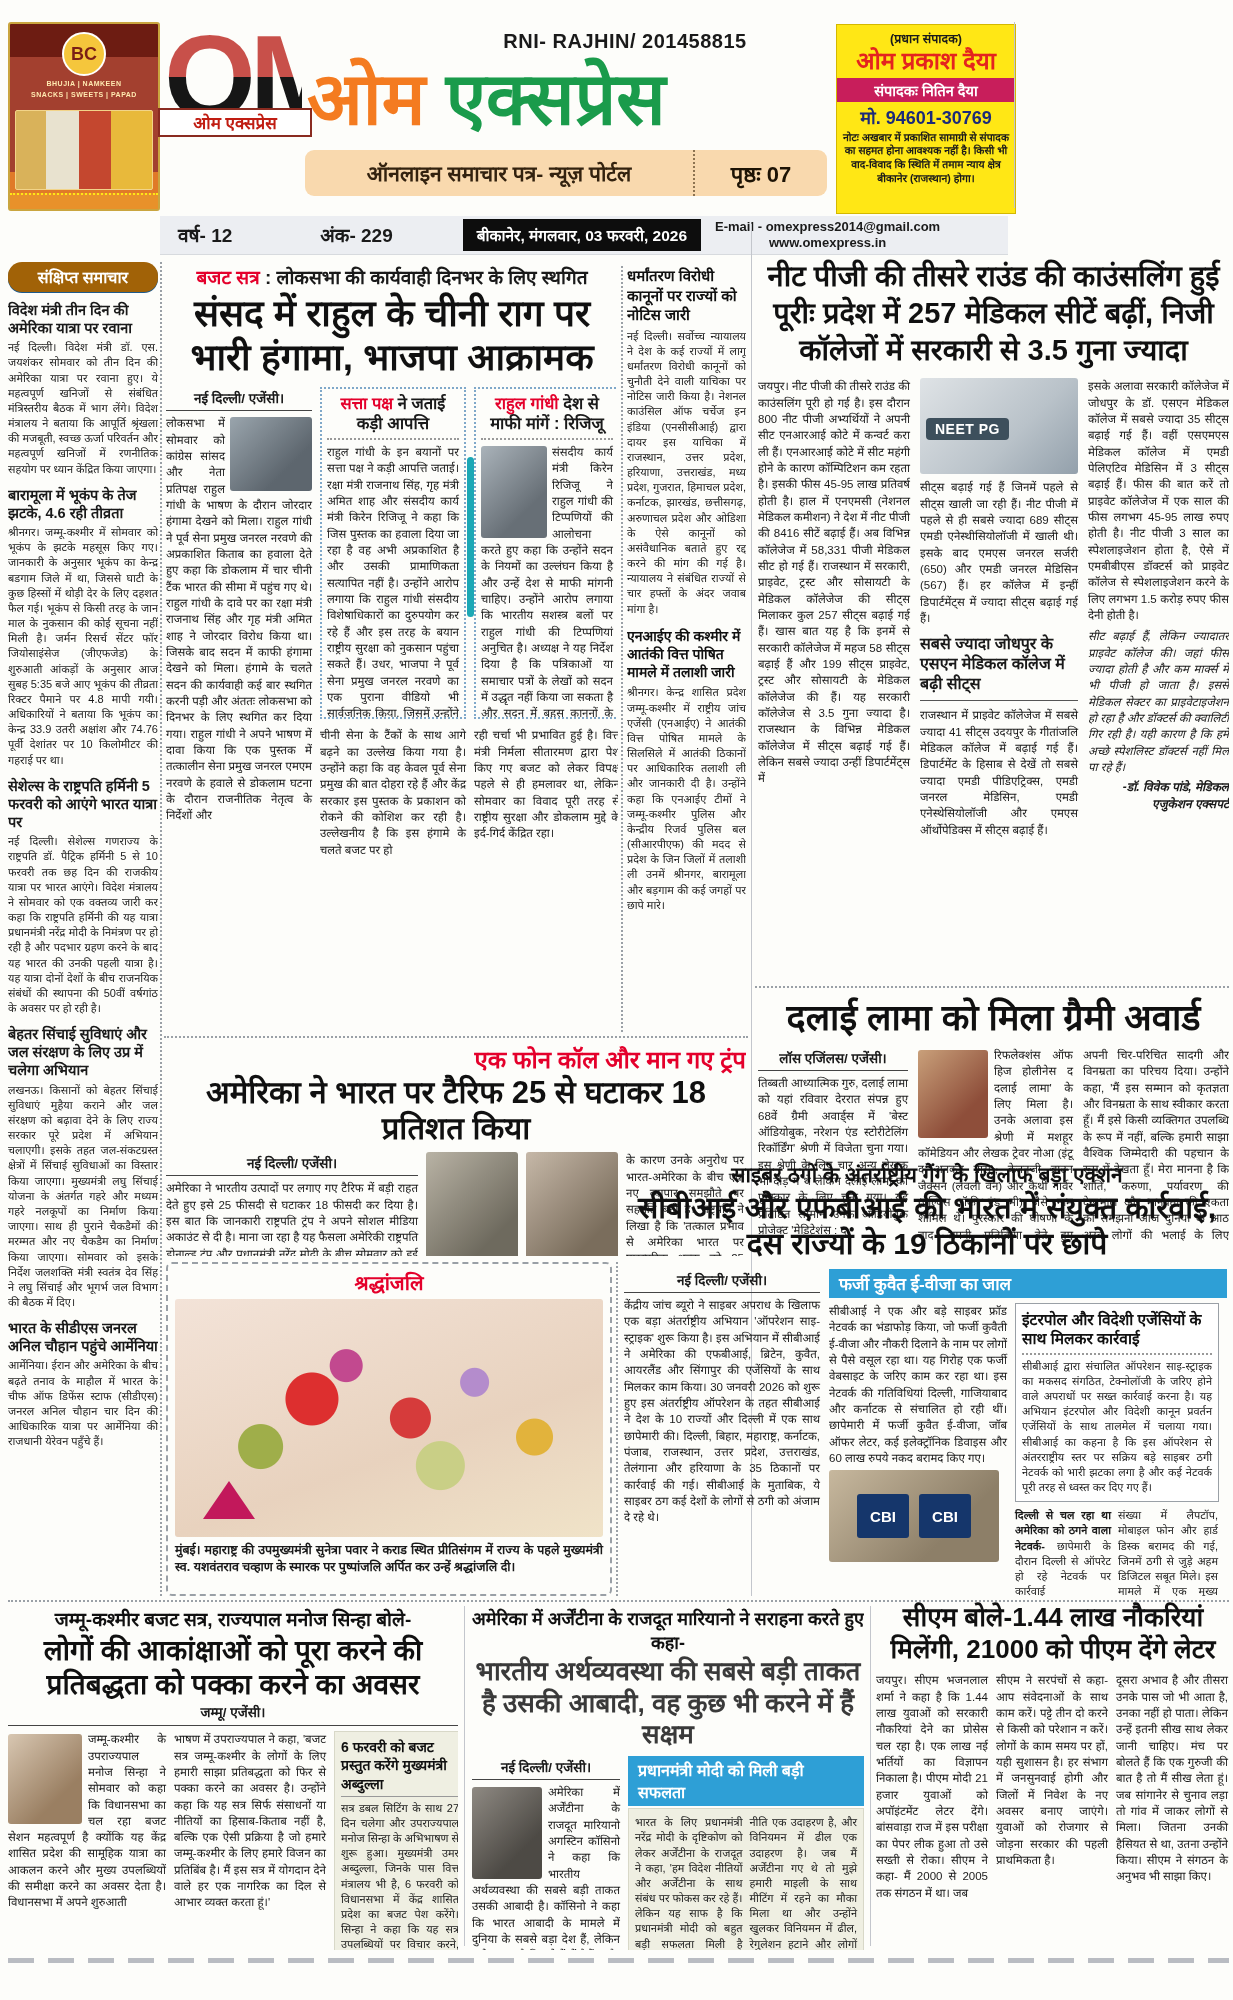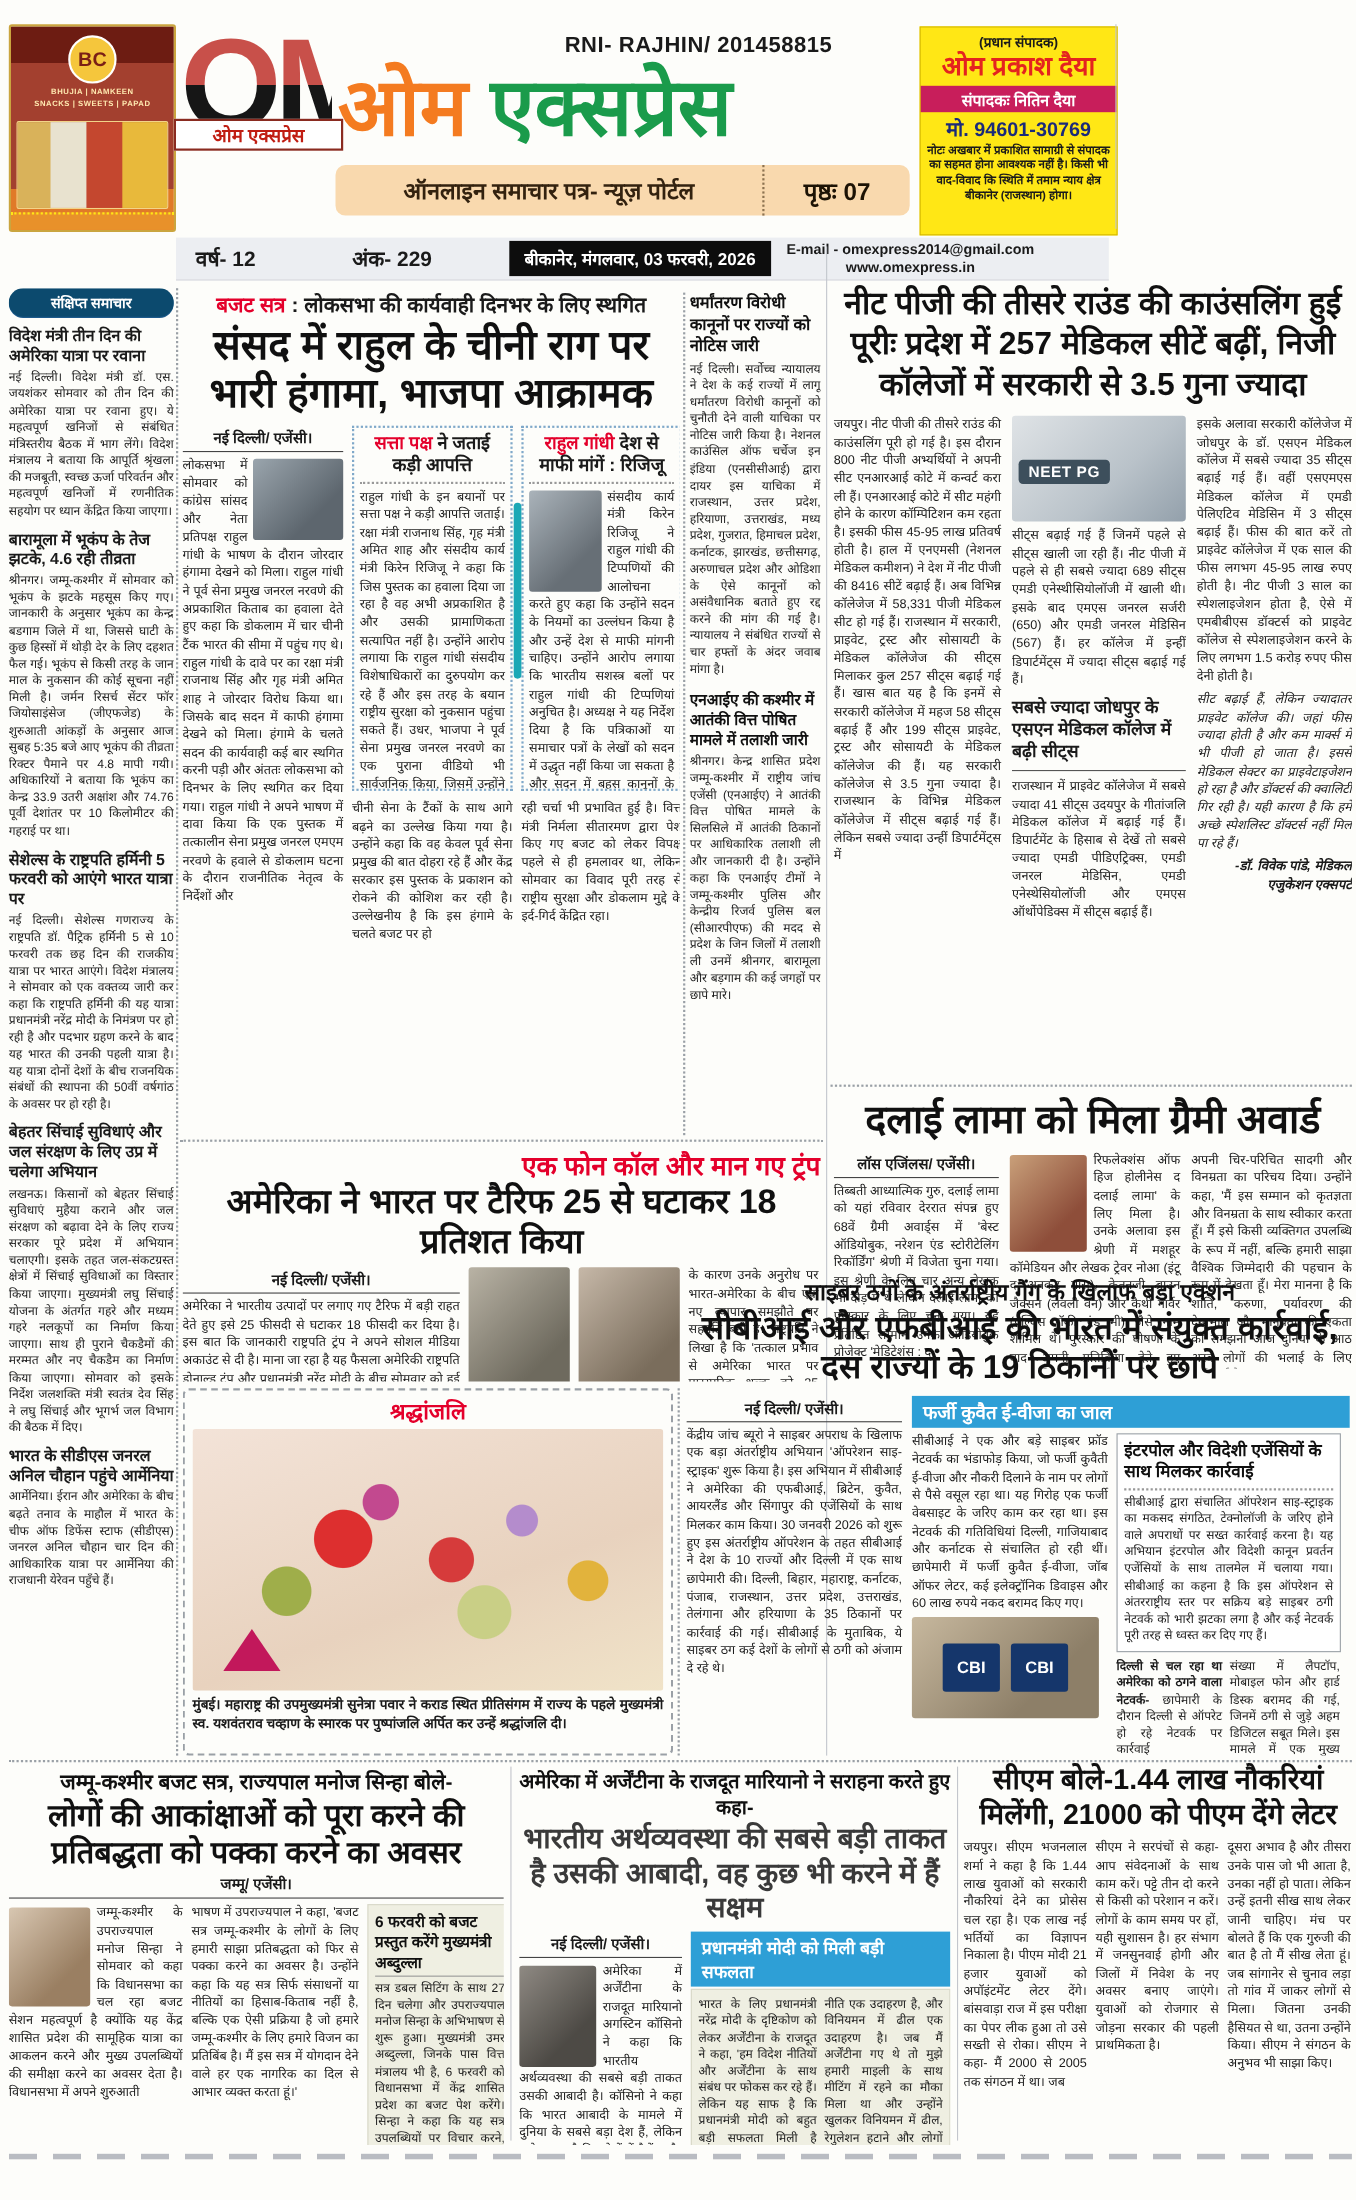--- a/index.html
+++ b/index.html
@@ -44,21 +44,21 @@
   .edchief{font-size:24px;font-weight:bold;color:#e4231f;line-height:1.15;}
   .edband{background:#c81e5b;color:#fff;font-weight:bold;font-size:14.5px;margin:3px -4px;padding:2px 0;}
   .edphone{font-size:18px;font-weight:bold;color:#1b2a7a;margin:2px 0;}
   .ednote{font-size:10.5px;font-weight:bold;line-height:1.3;}
   .daterow{background:#eceef2;display:flex;align-items:center;border-bottom:1px solid #d7dade;}
   .daterow .yl{font-size:19px;font-weight:bold;margin-left:18px;}
   .daterow .il{font-size:19px;font-weight:bold;margin-left:88px;}
   .datebox{margin-left:70px;background:#0d0d0d;color:#fff;font-weight:bold;font-size:15.5px;padding:5px 14px;}
   .emailblk{margin-left:14px;text-align:center;font-weight:bold;font-size:13px;line-height:1.25;}
   
-  .badge{background:#0c4a6e;color:#fff;font-weight:bold;font-size:13px;text-align:center;
+  .badge{background:#a16207;color:#fff;font-weight:bold;font-size:16px;text-align:center;
          border-radius:14px;padding:4px 6px;box-shadow:0 1px 0 #1d5a8c;}
   .btitle{font-size:14.5px;font-weight:bold;line-height:1.25;margin:9px 0 3px;}
   
   .dotbox{border:2px dotted #7fa8c9;padding:5px 5px;}
   .boxtitle{font-size:16.5px;font-weight:bold;text-align:center;line-height:1.2;
             border-bottom:2px dotted #999;padding-bottom:4px;margin-bottom:4px;}
   .bluebar{background:#2e9fd6;color:#fff;font-weight:bold;font-size:17px;padding:3px 10px;}
   .graybox{background:#efefe2;border:1px solid #d8d8c8;padding:6px;}
   .tealbar{position:absolute;width:7px;height:160px;background:#1ba8b5;border-radius:4px;}
   .quote{font-style:italic;}
@@ -93,21 +93,21 @@
     <div class="adline">SNACKS | SWEETS | PAPAD</div>
     <div class="adprod"></div>
     <div class="adfoot"></div>
   </div>
 
   <div class="abs" style="left:164px;top:26px;width:138px;height:182px;">
     <div class="omlogo-text">OM</div>
     <div class="omband">ओम एक्सप्रेस</div>
   </div>
 
-  <div class="abs rni" style="left:420px;top:30px;width:430px;">RNI- RAJHIN/ 201458815</div>
+  <div class="abs rni" style="left:410px;top:30px;width:430px;">RNI- RAJHIN/ 201458815</div>
 
   <div class="abs bigtitle" style="left:307px;top:62px;">
     <span class="om">ओम</span>
     <span> </span>
     <span class="exp">एक्सप्रेस</span>
   </div>
 
   <div class="abs subband" style="left:305px;top:150px;width:522px;height:46px;">
     <div class="cell1">ऑनलाइन समाचार पत्र- न्यूज़ पोर्टल</div>
     <div class="cell2">पृष्ठः 07</div>

